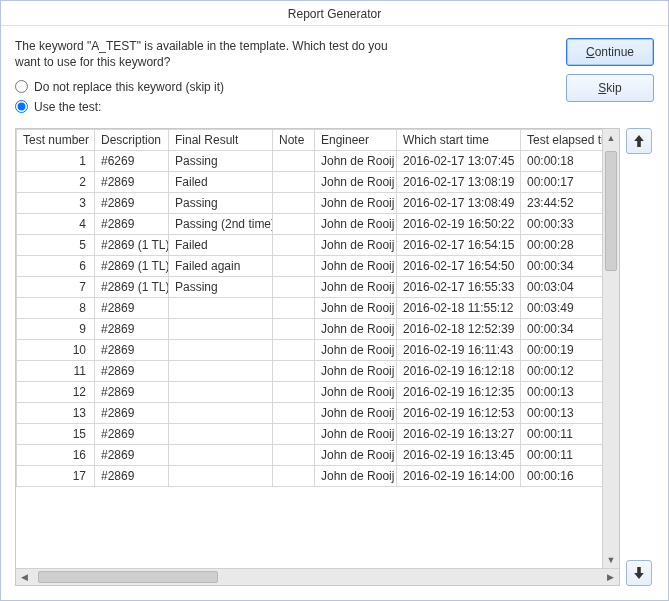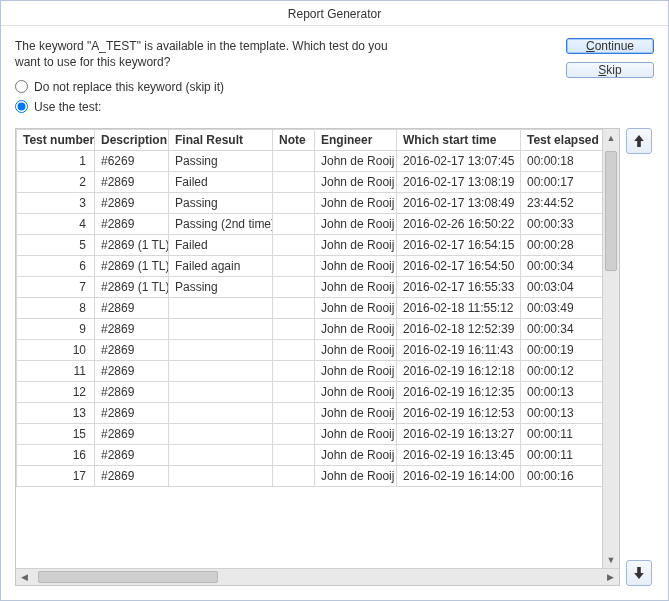--- a/index.html
+++ b/index.html
@@ -4,31 +4,31 @@
 <style>
 * { box-sizing: border-box; margin: 0; padding: 0; }
 body { font-family: "Segoe UI", Tahoma, sans-serif; font-size: 12px; background: #fff; color: #333; }
 .dialog { width: 669px; height: 601px; border: 1px solid #b8c4d8; background: #fff; display: flex; flex-direction: column; }
 .titlebar { background: #fff; padding: 6px 10px 4px; font-size: 12px; color: #333; border-bottom: 1px solid #e0e0e0; text-align: center; }
 .content { flex: 1; padding: 12px 14px 14px; display: flex; flex-direction: column; position: relative; }
 .top-row { display: flex; align-items: flex-start; }
 .prompt-area { flex: 1; }
 .prompt { color: #333; line-height: 1.35; max-width: 380px; }
 .btn-col { display: flex; flex-direction: column; gap: 8px; margin-left: 10px; }
-.btn { width: 88px; height: 16px; border: 1px solid #8aa8d6; background: linear-gradient(#f5f9fe,#e3edf9); border-radius: 3px; font-size: 12px; color: #333; cursor: pointer; text-decoration: underline; text-decoration-color: transparent; }
+.btn { width: 88px; height: 28px; border: 1px solid #8aa8d6; background: linear-gradient(#f5f9fe,#e3edf9); border-radius: 3px; font-size: 12px; color: #333; cursor: pointer; text-decoration: underline; text-decoration-color: transparent; }
 .btn.primary { border: 1px solid #2f7ae5; box-shadow: 0 0 0 1px #a3c8f2 inset; background: linear-gradient(#eaf3fe,#d6e8fb); }
 .btn span.u { text-decoration: underline; }
 .radio-group { margin-top: 10px; }
 .radio-row { display: flex; align-items: flex-start; margin: 6px 0; color: #333; }
 .radio-row input { margin-right: 6px; }
 .table-area { flex: 1; display: flex; margin-top: 8px; min-height: 0; }
 .table-wrap { flex: 1; border: 1px solid #c8c8c8; background: #fff; display: flex; flex-direction: column; min-width: 0; }
 table { border-collapse: collapse; width: 100%; table-layout: fixed; }
 th, td { border: 1px solid #d8d8d8; padding: 3px 6px; font-size: 12px; text-align: left; height: 21px; white-space: nowrap; overflow: hidden; }
-th { background: #fff; font-weight: bold; color: #333; }
+th { background: #fff; font-weight: normal; color: #333; }
 td.num { text-align: right; padding-right: 8px; }
 col.c-num { width: 78px; }
 col.c-desc { width: 74px; }
 col.c-res { width: 104px; }
 col.c-note { width: 42px; }
 col.c-eng { width: 82px; }
 col.c-start { width: 124px; }
 col.c-elapsed { width: 100px; }
 .vscroll { width: 17px; background: #e9e9e9; border-left: 1px solid #d0d0d0; position: relative; }
 .vscroll .thumb { position: absolute; left: 2px; right: 2px; top: 22px; height: 120px; background: #cfcfcf; border: 1px solid #b8b8b8; border-radius: 2px; }
@@ -122,21 +122,21 @@
                     <td>John de Rooij</td>
                     <td>2016-02-17 13:08:49</td>
                     <td>23:44:52</td>
                   </tr>
                   <tr>
                     <td class="num">4</td>
                     <td>#2869</td>
                     <td>Passing (2nd time)</td>
                     <td></td>
                     <td>John de Rooij</td>
-                    <td>2016-02-26 16:50:22</td>
+                    <td>2016-02-19 16:50:22</td>
                     <td>00:00:33</td>
                   </tr>
                   <tr>
                     <td class="num">5</td>
                     <td>#2869 (1 TL)</td>
                     <td>Failed</td>
                     <td></td>
                     <td>John de Rooij</td>
                     <td>2016-02-17 16:54:15</td>
                     <td>00:00:28</td>

